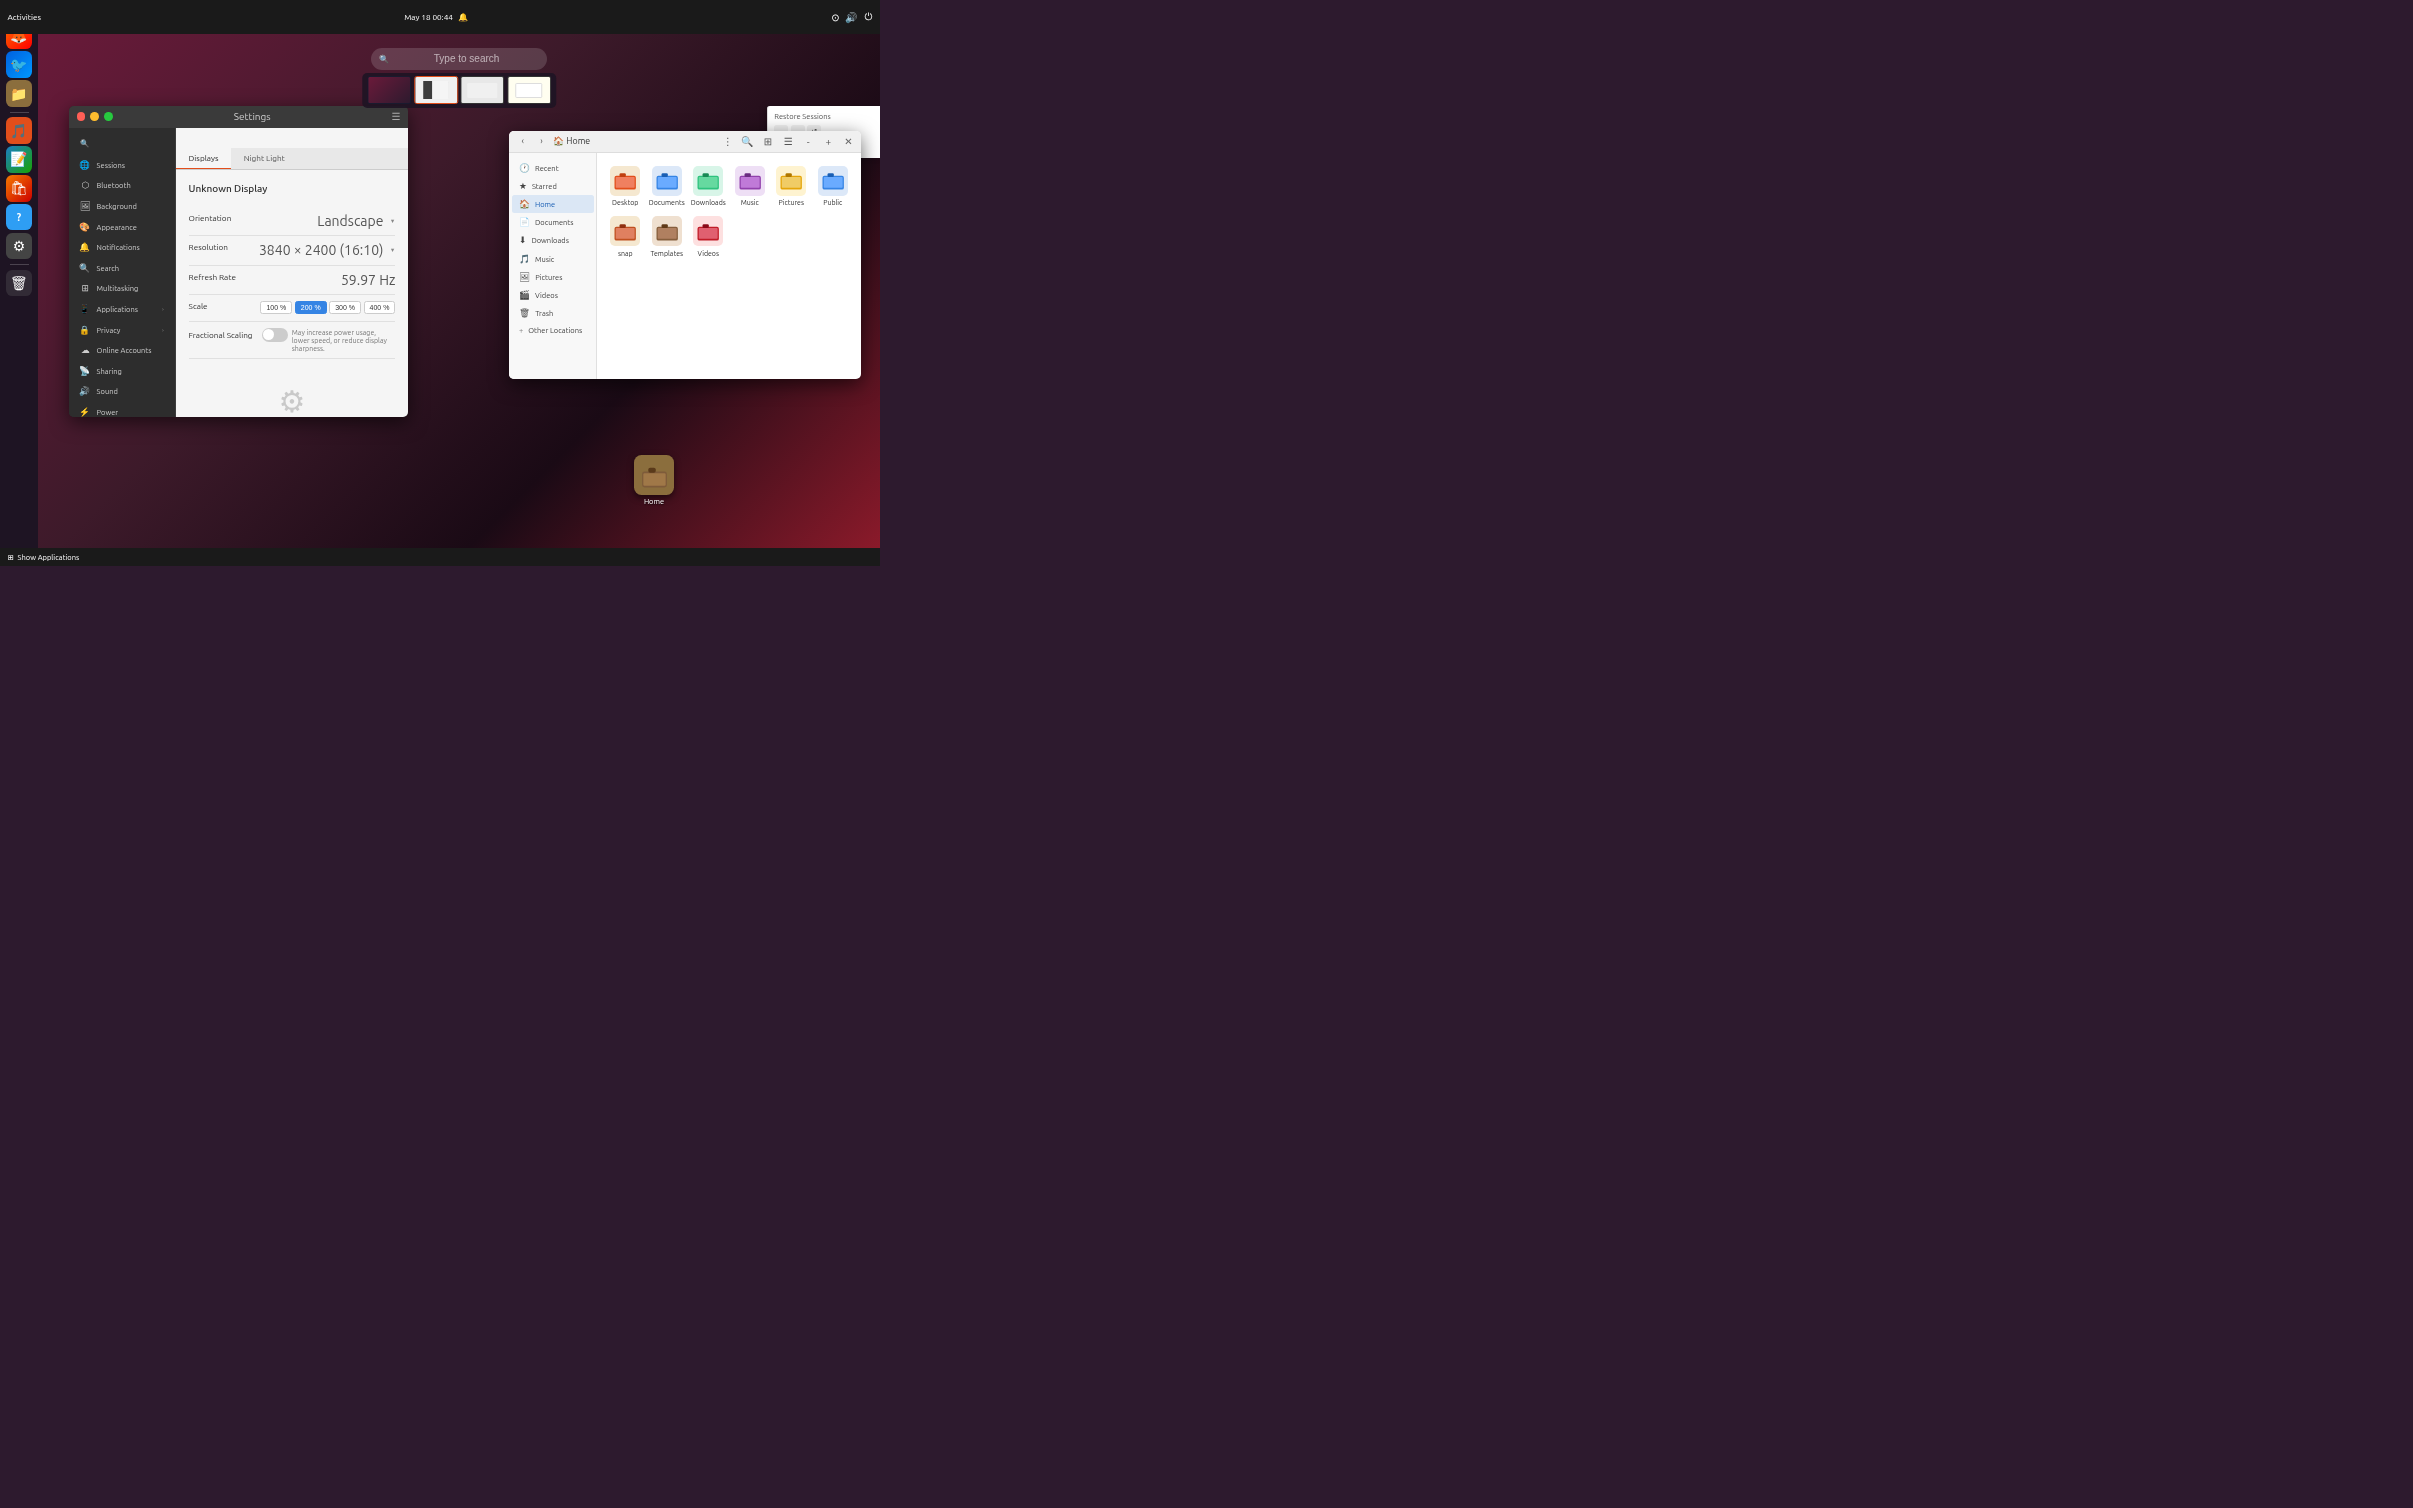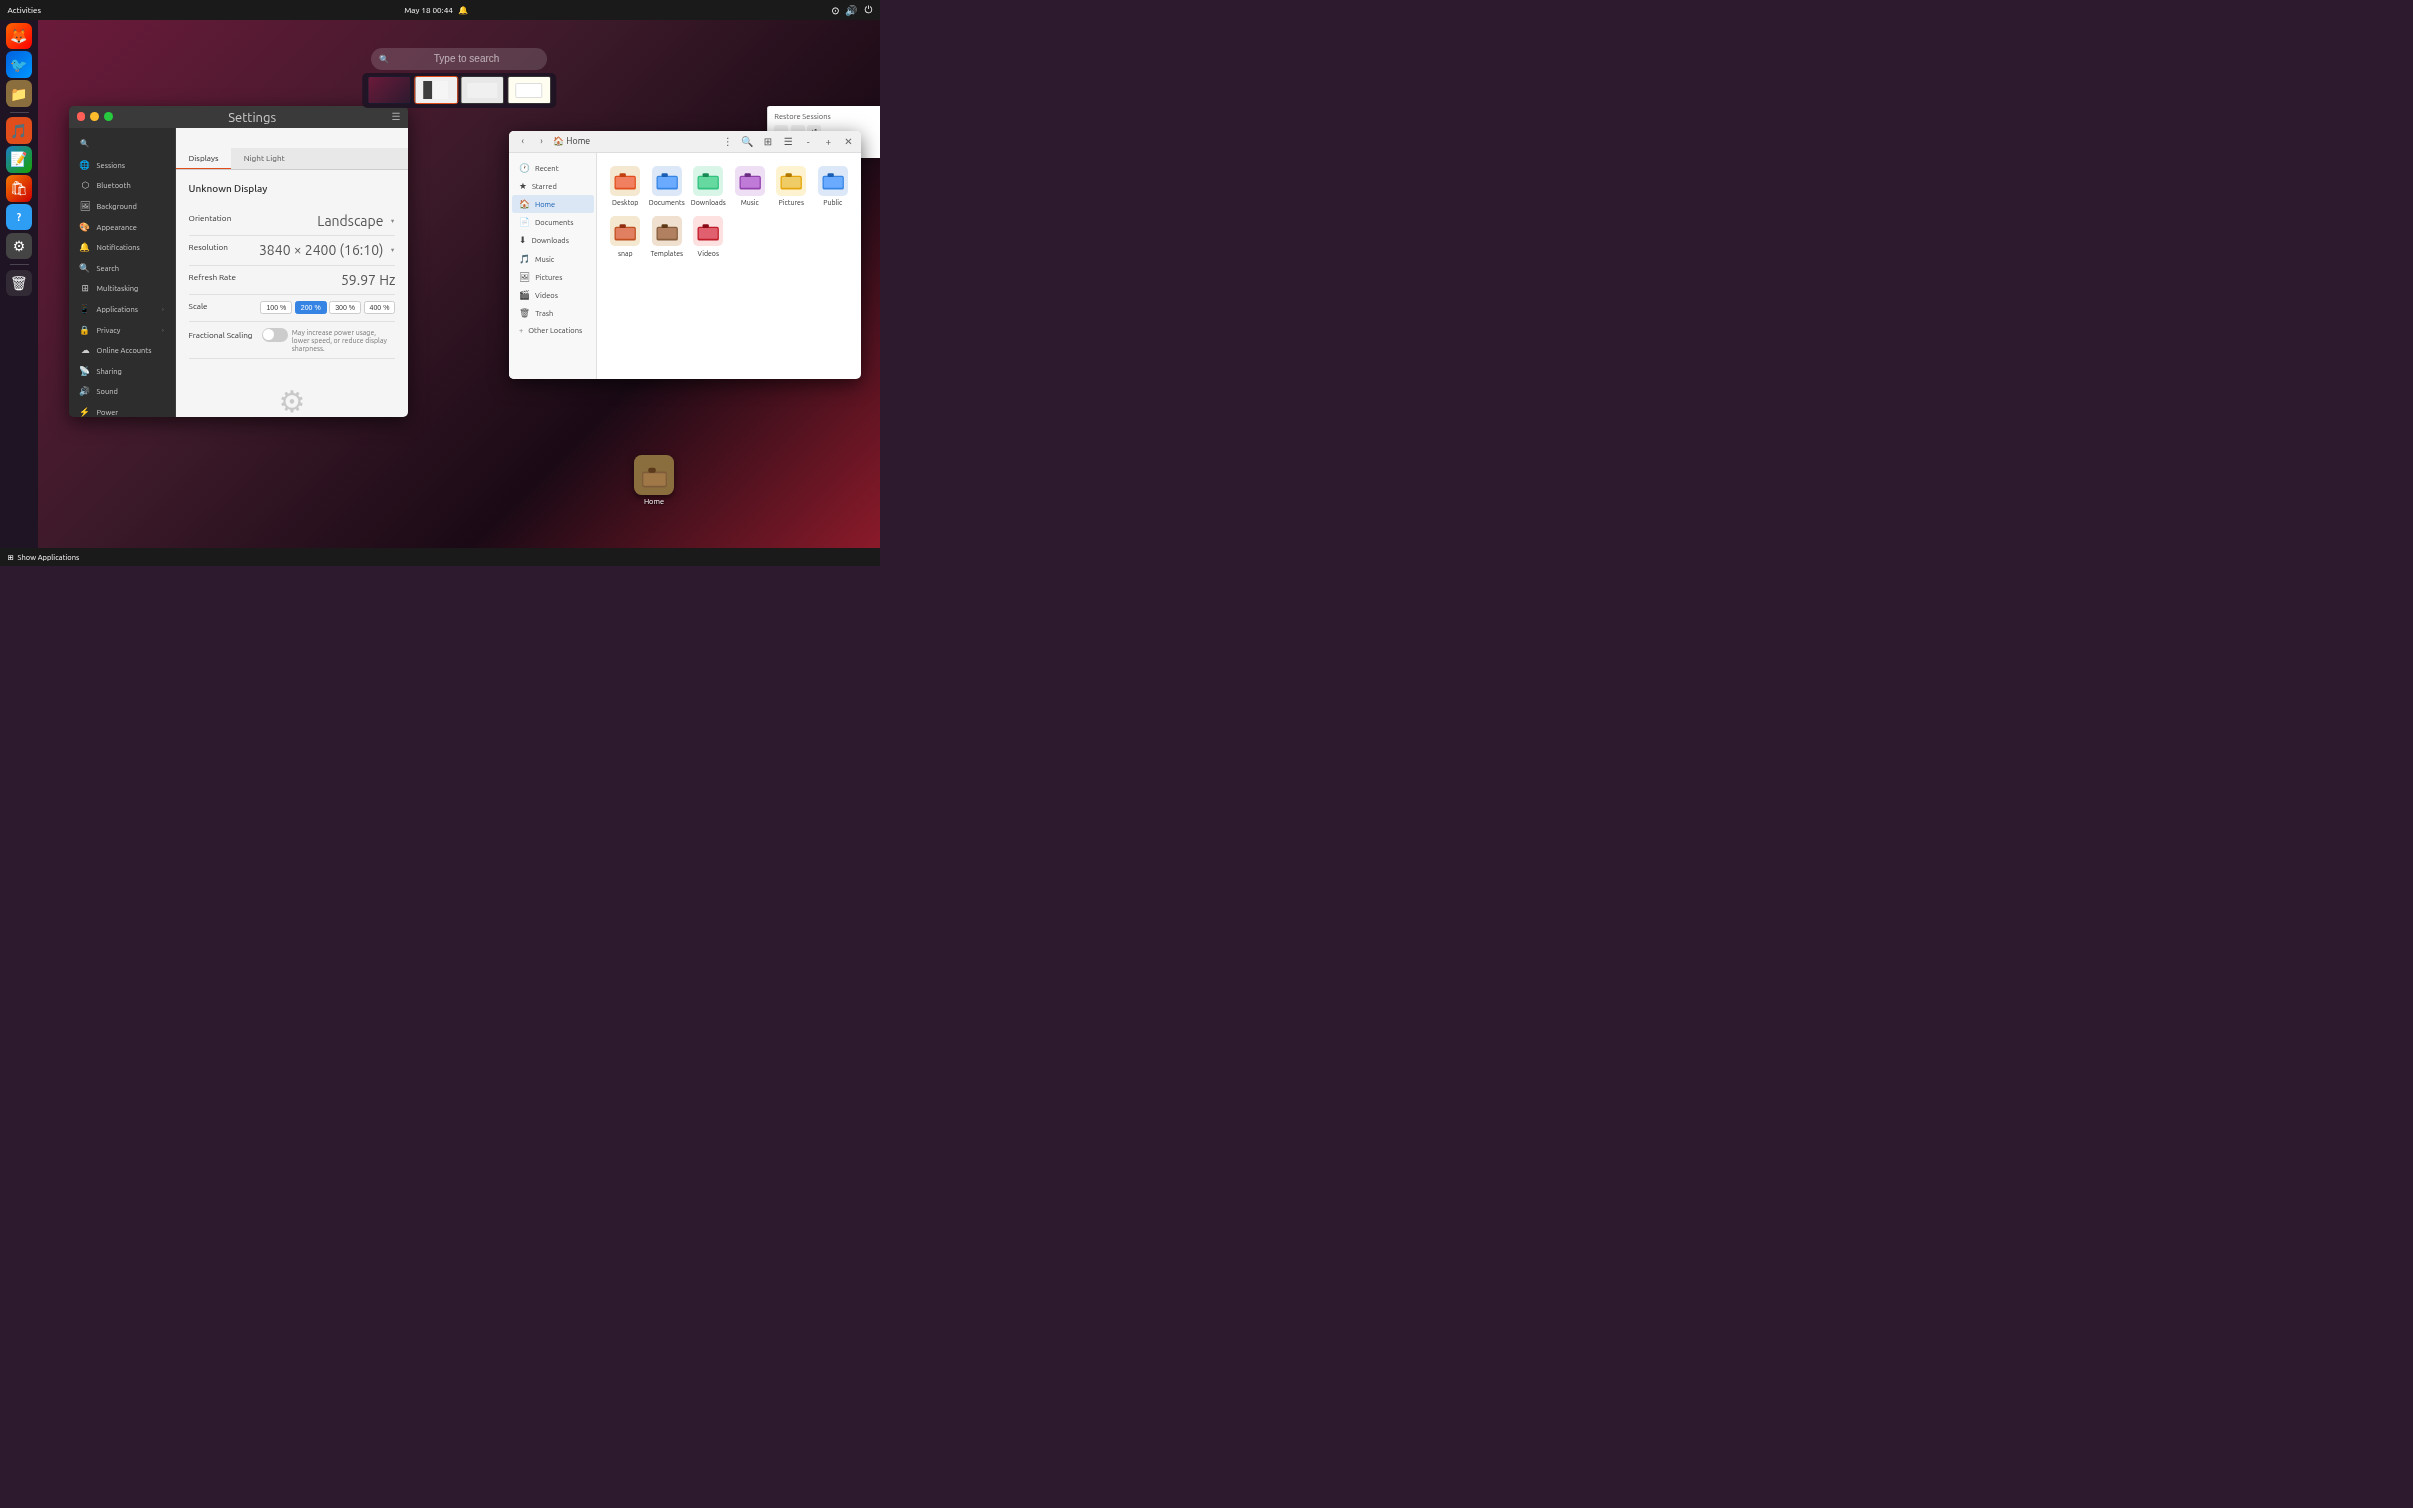--- a/index.html
+++ b/index.html
@@ -11,21 +11,21 @@
       font-size: 8.2px;
       color: #fff;
       overflow: hidden;
       position: relative;
     }
 
     
     .topbar {
       position: absolute;
       top: 0; left: 0; right: 0;
-      height: 20px;
+      height: 34px;
       background: #1a1a1a;
       display: flex;
       align-items: center;
       justify-content: space-between;
       padding: 0 7.5px;
       z-index: 100;
     }
     .topbar-activities {
       font-size: 8.2px;
       color: #fff;
@@ -199,21 +199,21 @@
       border-radius: 50%;
       border: none;
       cursor: pointer;
     }
     .titlebar-btn.close { background: #ff5f56; }
     .titlebar-btn.min { background: #ffbd2e; }
     .titlebar-btn.max { background: #27c93f; }
     .titlebar-title {
       flex: 1;
       text-align: center;
-      font-size: 13px;
+      font-size: 10px;
       color: #ccc;
     }
     .settings-content {
       display: flex;
       height: 289px;
     }
     .settings-sidebar {
       width: 107px;
       background: #2d2d2d;
       overflow-y: auto;

